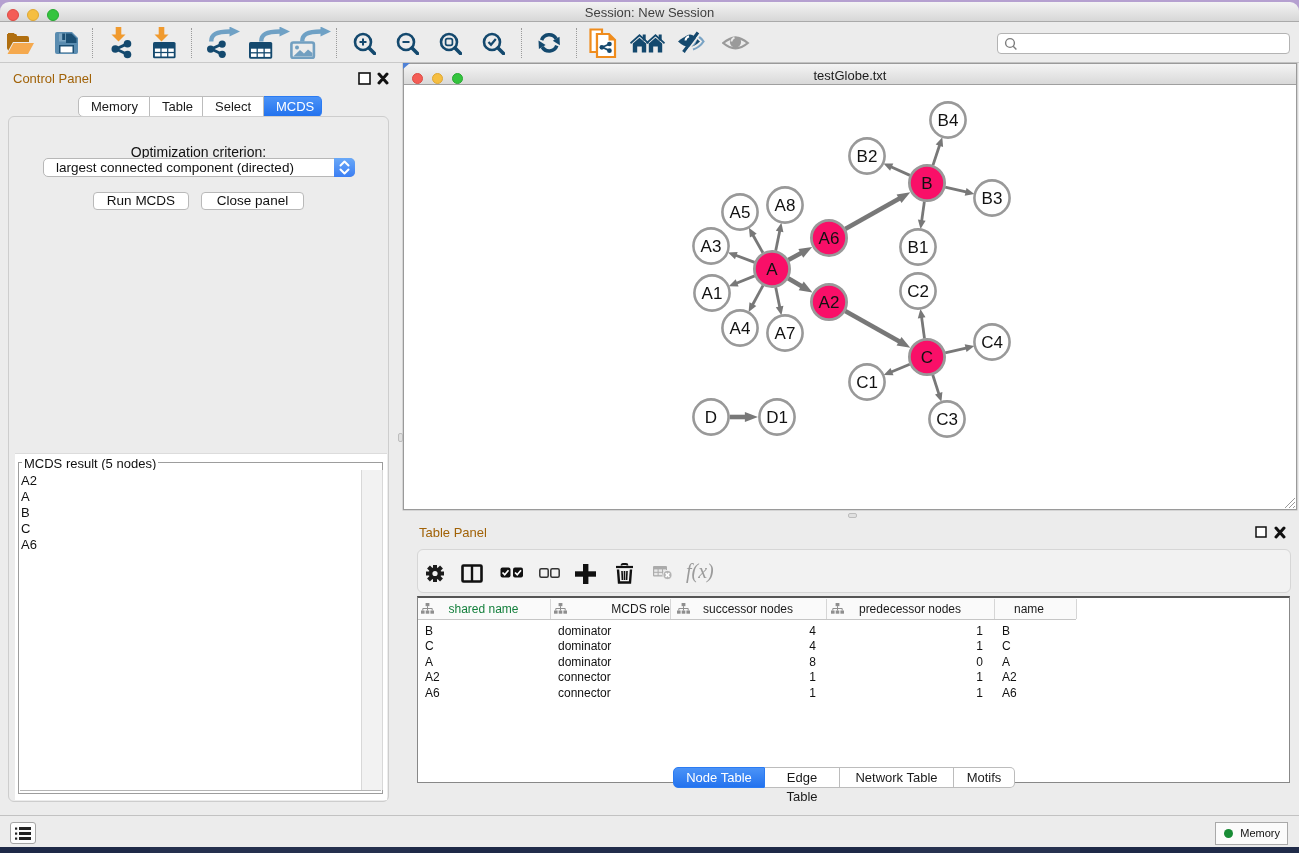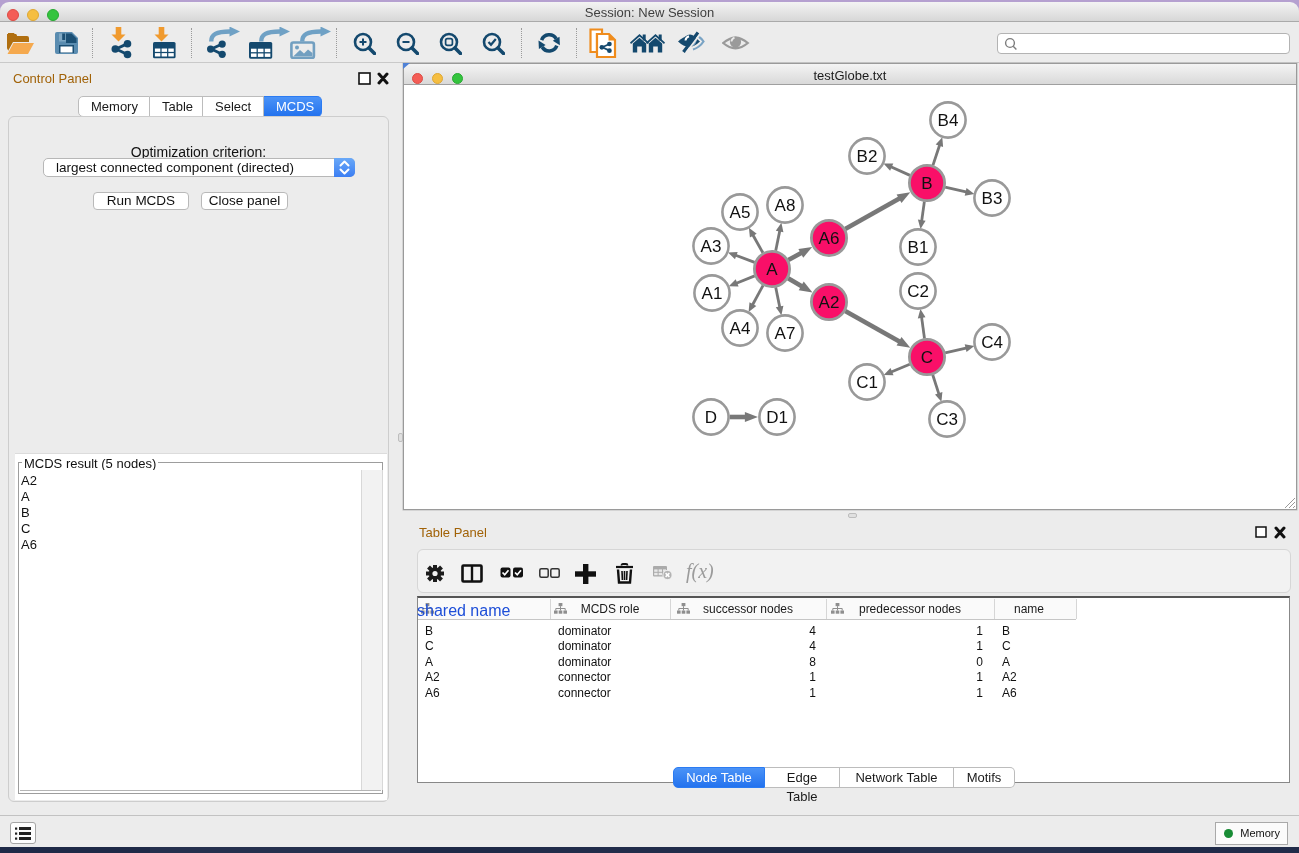--- a/index.html
+++ b/index.html
@@ -213,21 +213,21 @@
 <div class="abs" style="left:8px;top:116px;width:381px;height:686px;border:1px solid #cdcdcd;border-radius:6px;background:#ececec"></div>
 <div class="abs" style="left:0;top:144px;width:397px;text-align:center;font-size:14px;color:#111">Optimization criterion:</div>
 <div class="abs" style="left:43px;top:158px;width:312px;height:19px;background:#fff;border:1px solid #b7b7b7;border-radius:5px;font-size:13.5px;line-height:17px;color:#111;padding-left:12px">largest connected component (directed)
 <div class="abs" style="right:-1px;top:-1px;width:21px;height:19px;background:linear-gradient(#6aa9f8,#3b7ef3);border-radius:0 5px 5px 0">
 <svg width="21" height="19">
         <path d="M6.5,7.5 L10.5,3.5 L14.5,7.5" stroke="#fff" stroke-width="2" fill="none" stroke-linecap="round" stroke-linejoin="round"></path>
         <path d="M6.5,11.5 L10.5,15.5 L14.5,11.5" stroke="#fff" stroke-width="2" fill="none" stroke-linecap="round" stroke-linejoin="round"></path>
       </svg>
 </div></div>
 <div class="abs" style="left:93px;top:192px;width:96px;height:18px;background:#fff;border:1px solid #b9b9b9;border-radius:4px;font-size:13.5px;line-height:16px;text-align:center;color:#111">Run MCDS</div>
-<div class="abs" style="left:201px;top:192px;width:87px;height:18px;background:#fff;border:1px solid #b9b9b9;border-radius:4px;font-size:13.5px;line-height:16px;text-align:center;color:#111">Close panel</div>
+<div class="abs" style="left:201px;top:192px;width:103px;height:18px;background:#fff;border:1px solid #b9b9b9;border-radius:4px;font-size:13.5px;line-height:16px;text-align:center;color:#111">Close panel</div>
 
 <div class="abs" style="left:15px;top:453px;width:372px;height:347px;background:#fff;border-top:1px solid #dcdcdc"></div>
 <div class="abs" style="left:18px;top:462px;width:365px;height:332px;border:1px solid #9d9d9d"></div>
 <div class="abs" style="left:22px;top:456px;background:#fff;font-size:13px;color:#111;padding:0 2px">MCDS result (5 nodes)</div>
 <div class="abs" style="left:20px;top:470px;width:361px;height:321px;background:#fff;border-bottom:1px solid #b5b5b5;font-size:13px;color:#111;line-height:16px;padding:3px 0 0 1px">A2<br>A<br>B<br>C<br>A6</div>
 <div class="abs" style="left:361px;top:470px;width:22px;height:320px;background:#f2f2f2;border-left:1px solid #d8d8d8;border-right:1px solid #d8d8d8"></div>
 
 <div class="abs" style="left:403px;top:63px;width:894px;height:447px;background:#fff;border:1px solid #9a9a9a;box-shadow:0 0 0 0.5px #bbb"></div>
 <div class="abs" style="left:404px;top:64px;width:892px;height:21px;background:linear-gradient(#f4f4f4,#d9d9d9);border-bottom:1px solid #9f9f9f"></div>
 <svg class="abs" style="left:403px;top:63px" width="7" height="6">
@@ -407,33 +407,33 @@
     <g fill="#8f8f8f">
       <rect x="4.6" y="0" width="3.8" height="3.2"></rect>
       <rect x="0" y="7.5" width="3.6" height="3.2"></rect>
       <rect x="4.7" y="7.5" width="3.6" height="3.2"></rect>
       <rect x="9.4" y="7.5" width="3.6" height="3.2"></rect>
     </g>
     <g stroke="#8f8f8f" stroke-width="1" fill="none">
       <path d="M6.5,3.2 L6.5,5.5 M1.8,7.5 L1.8,5.5 L11.2,5.5 L11.2,7.5 M6.5,5.5 L6.5,7.5"></path>
     </g>
   </svg>
-<div class="abs" style="left:417px;top:602px;width:133px;font-size:16px;color:#1d4ed8"><span style="position:relative;left:0px">shared name</span></div>
+<div class="abs" style="left:417px;top:602px;width:133px;text-align:center;font-size:12px;color:#15803d"><span style="position:relative;left:0px">shared name</span></div>
 <svg class="abs" style="left:554px;top:602.5px" width="13" height="12">
     <g fill="#8f8f8f">
       <rect x="4.6" y="0" width="3.8" height="3.2"></rect>
       <rect x="0" y="7.5" width="3.6" height="3.2"></rect>
       <rect x="4.7" y="7.5" width="3.6" height="3.2"></rect>
       <rect x="9.4" y="7.5" width="3.6" height="3.2"></rect>
     </g>
     <g stroke="#8f8f8f" stroke-width="1" fill="none">
       <path d="M6.5,3.2 L6.5,5.5 M1.8,7.5 L1.8,5.5 L11.2,5.5 L11.2,7.5 M6.5,5.5 L6.5,7.5"></path>
     </g>
   </svg>
-<div class="abs" style="left:550px;top:602px;width:120px;text-align:center;font-size:12px;color:#1a1a1a"><span style="position:relative;left:0px">MCDS role</span></div>
+<div class="abs" style="left:550px;top:602px;width:120px;text-align:right;font-size:12px;color:#1a1a1a"><span style="position:relative;left:0px">MCDS role</span></div>
 <svg class="abs" style="left:677px;top:602.5px" width="13" height="12">
     <g fill="#8f8f8f">
       <rect x="4.6" y="0" width="3.8" height="3.2"></rect>
       <rect x="0" y="7.5" width="3.6" height="3.2"></rect>
       <rect x="4.7" y="7.5" width="3.6" height="3.2"></rect>
       <rect x="9.4" y="7.5" width="3.6" height="3.2"></rect>
     </g>
     <g stroke="#8f8f8f" stroke-width="1" fill="none">
       <path d="M6.5,3.2 L6.5,5.5 M1.8,7.5 L1.8,5.5 L11.2,5.5 L11.2,7.5 M6.5,5.5 L6.5,7.5"></path>
     </g>

